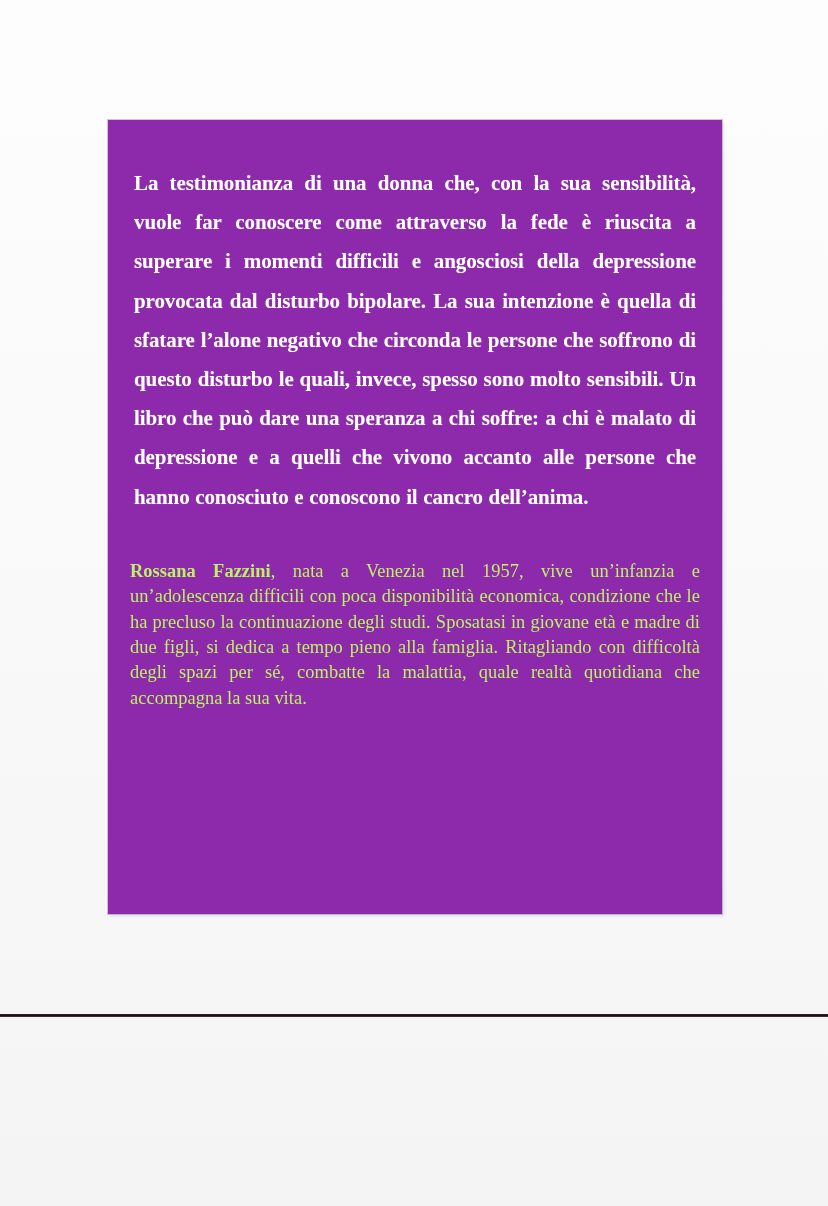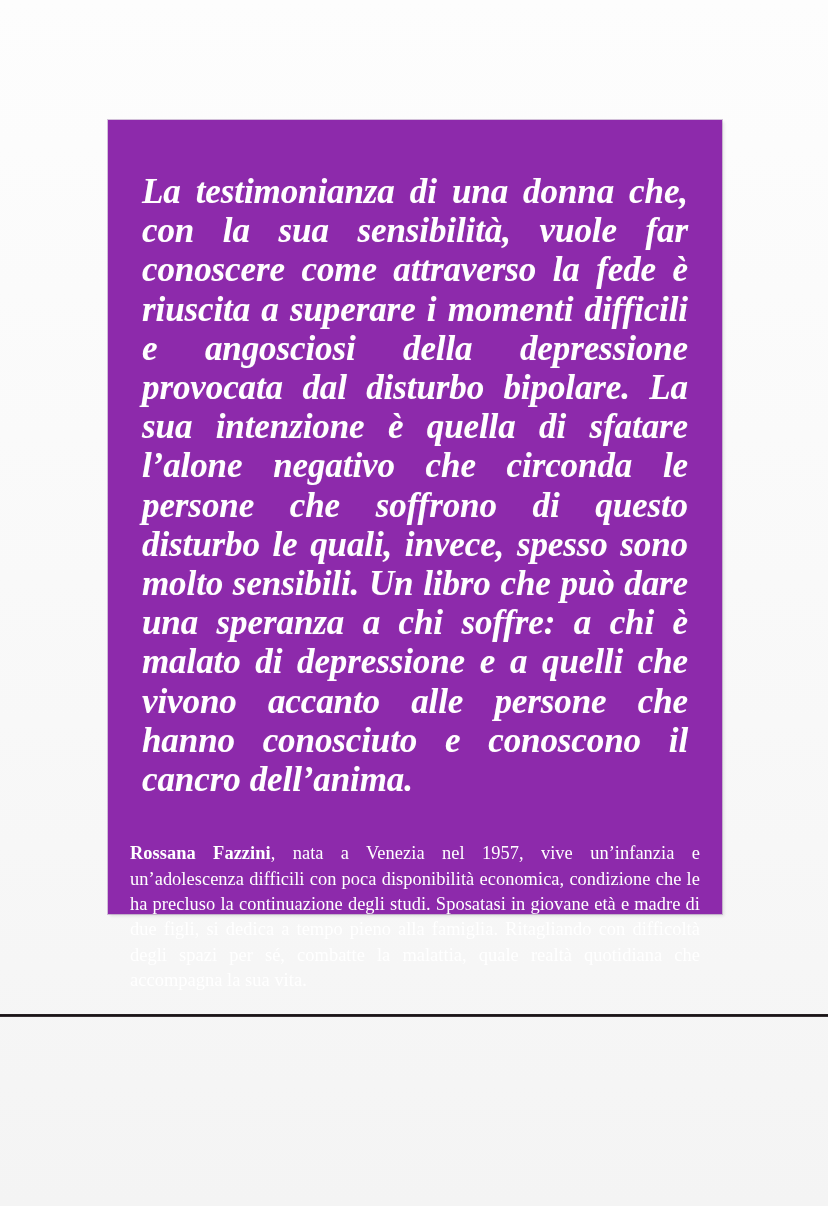--- a/index.html
+++ b/index.html
@@ -29,41 +29,40 @@
     width: 614px;
     height: 794px;
     background: #8d2aab;
     box-shadow: 0 0 0 1px rgba(160,120,175,0.45),
                 2px 2px 3px rgba(0,0,0,0.10);
     box-sizing: border-box;
     padding: 40px 22px 0 22px;
   }
 
   .blurb-text {
-    margin: 12px;
+    margin: 4px;
     color: #ffffff;
     font-family: "Liberation Serif", serif;
-    font-style: italic;
     font-weight: 700;
-    font-size: 35px;
+    font-size: 21px;
     line-height: 39.2px;
     text-align: justify;
     text-align-last: left;
     letter-spacing: -0.1px;
     word-spacing: 0.5px;
     text-shadow: 0 0 1px rgba(255,255,255,0.25);
   }
 
   .bio-block {
     margin-top: 42px;
   }
 
   .bio-text {
     margin: 0;
-    color: #ffffff;
+    color: #bef264;
     font-family: "Liberation Serif", serif;
     font-style: normal;
     font-weight: 400;
     font-size: 18.4px;
     line-height: 25.4px;
     text-align: justify;
     text-align-last: left;
     letter-spacing: 0.05px;
   }
 

